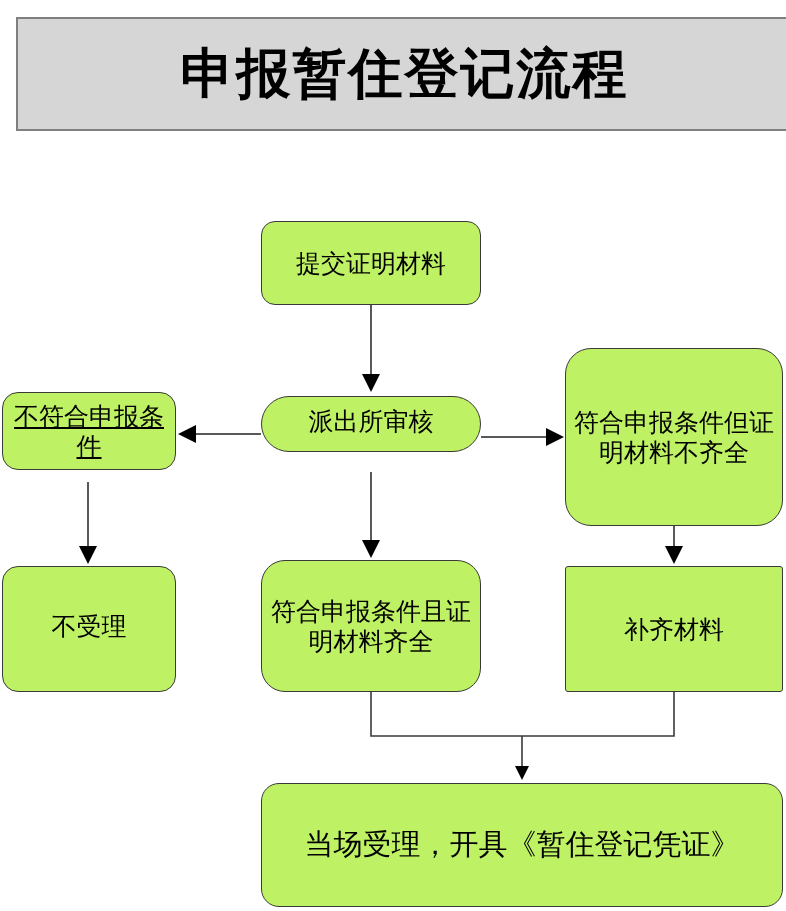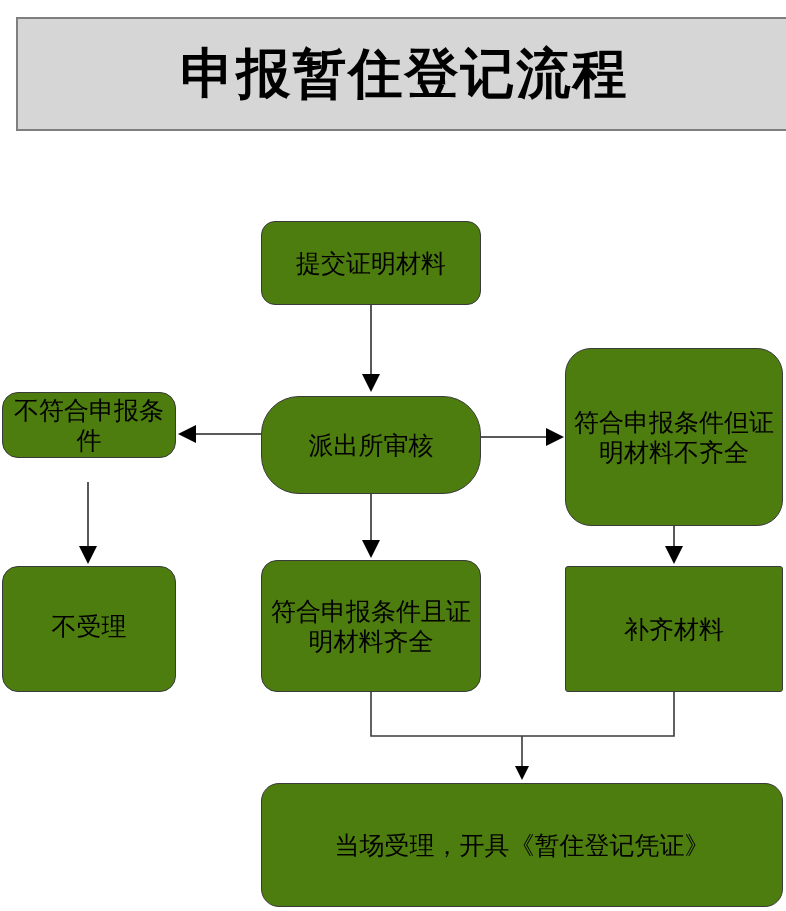--- a/index.html
+++ b/index.html
@@ -43,46 +43,46 @@
     line-height: 1;
     color: #000000;
     letter-spacing: 2px;
     white-space: nowrap;
   }
 
   
   .node {
     position: absolute;
     box-sizing: border-box;
-    background: #4d7c0f;
+    background: #bef264;
     border: 1.5px solid #3a3a3a;
     display: flex;
     align-items: center;
     justify-content: center;
     text-align: center;
     color: #000000;
     font-size: 25px;
     line-height: 1.22;
     padding: 10px 6px;
   }
   .node .node-label {
     display: block;
     width: 100%;
   }
 
   #node-submit   { left: 261px; top: 221px; width: 220px; height: 84px;  border-radius: 14px; }
-  #node-review   { left: 261px; top: 396px; width: 220px; height: 98px;  border-radius: 38px; }
-  #node-nocond   { left: 2px;   top: 392px; width: 174px; height: 66px;  border-radius: 16px; }
+  #node-review   { left: 261px; top: 396px; width: 220px; height: 56px;  border-radius: 38px; font-family: Liberation Mono, monospace; }
+  #node-nocond   { left: 2px;   top: 392px; width: 174px; height: 78px;  border-radius: 16px; text-decoration: underline; }
   #node-partial  { left: 565px; top: 348px; width: 218px; height: 178px; border-radius: 26px; }
   #node-reject   { left: 2px;   top: 566px; width: 174px; height: 126px; border-radius: 16px; font-family: Liberation Mono, monospace; }
-  #node-complete { left: 261px; top: 560px; width: 220px; height: 132px; border-radius: 16px; }
+  #node-complete { left: 261px; top: 560px; width: 220px; height: 132px; border-radius: 24px; }
   #node-supply   { left: 565px; top: 566px; width: 218px; height: 126px; border-radius: 3px; }
   #node-accept   { left: 261px; top: 783px; width: 522px; height: 124px; border-radius: 18px; }
 
-  #node-accept .node-label { font-size: 25px; }
+  #node-accept .node-label { font-size: 29px; }
 
   
   #connectors {
     position: absolute;
     left: 0; top: 0;
     width: 786px;
     height: 911px;
     pointer-events: none;
   }
 </style>

